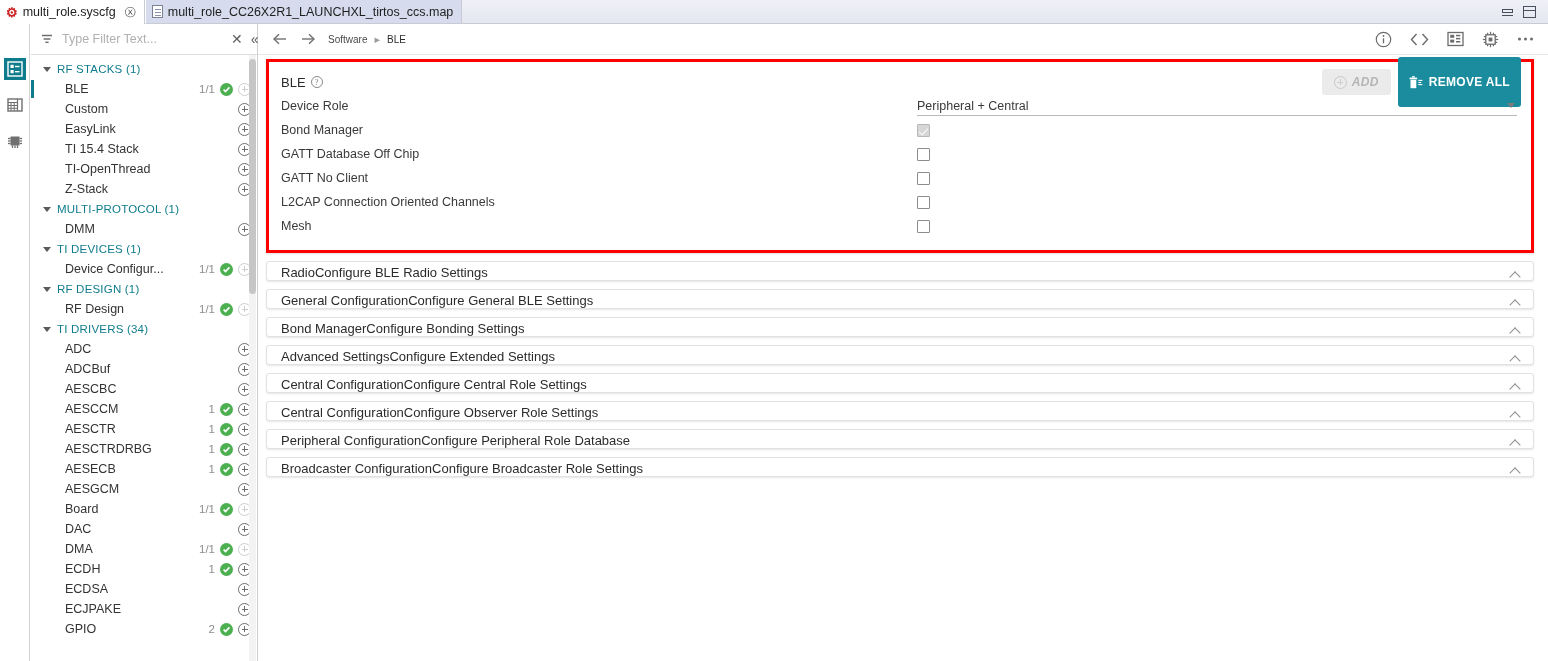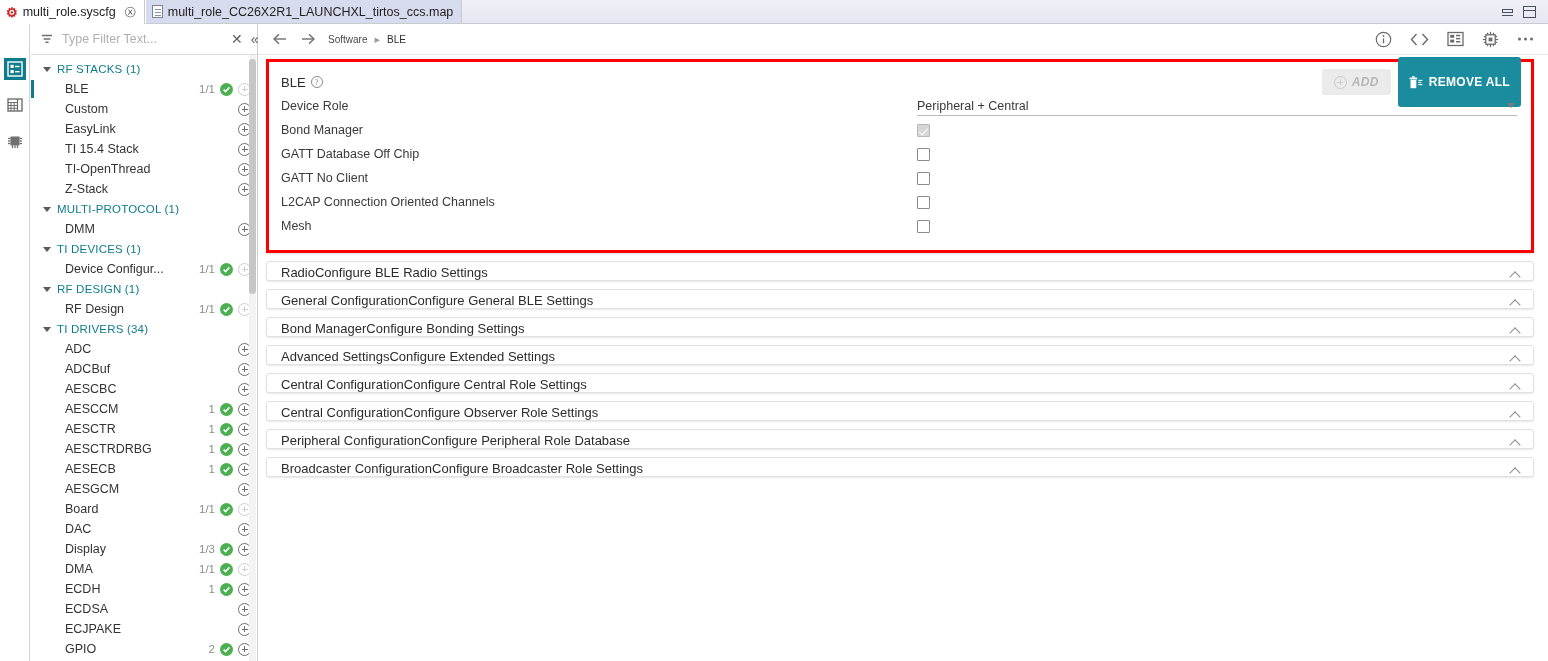--- a/index.html
+++ b/index.html
@@ -457,30 +457,20 @@
         <span class="chk-green">
           <svg width="9" height="9" viewBox="0 0 9 9">
             <polyline points="1.6,4.6 3.5,6.6 7.4,2.4" fill="none" stroke="#fff" stroke-width="1.6"></polyline>
           </svg>
         </span>
         <span class="plus dim"></span>
       </div>
       <div class="node">
         <span class="node-label">DAC</span>
         <span class="chk-spacer"></span>
-        <span class="plus"></span>
-      </div>
-      <div class="node">
-        <span class="node-label">Display</span>
-        <span class="node-count">1/3</span>
-        <span class="chk-green">
-          <svg width="9" height="9" viewBox="0 0 9 9">
-            <polyline points="1.6,4.6 3.5,6.6 7.4,2.4" fill="none" stroke="#fff" stroke-width="1.6"></polyline>
-          </svg>
-        </span>
         <span class="plus"></span>
       </div>
       <div class="node">
         <span class="node-label">DMA</span>
         <span class="node-count">1/1</span>
         <span class="chk-green">
           <svg width="9" height="9" viewBox="0 0 9 9">
             <polyline points="1.6,4.6 3.5,6.6 7.4,2.4" fill="none" stroke="#fff" stroke-width="1.6"></polyline>
           </svg>
         </span>

